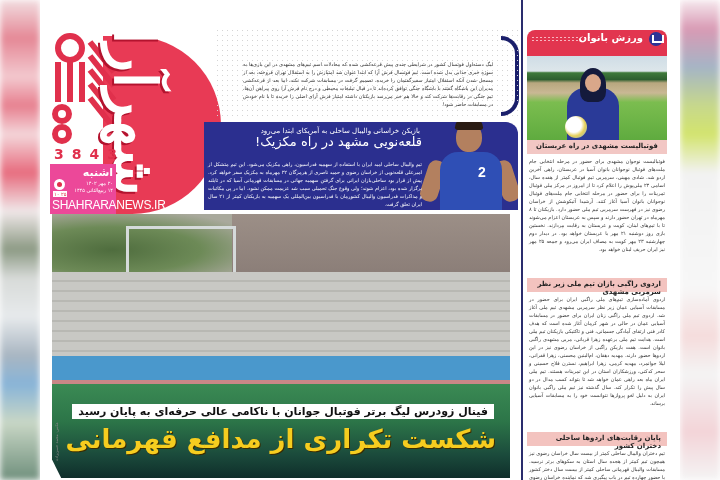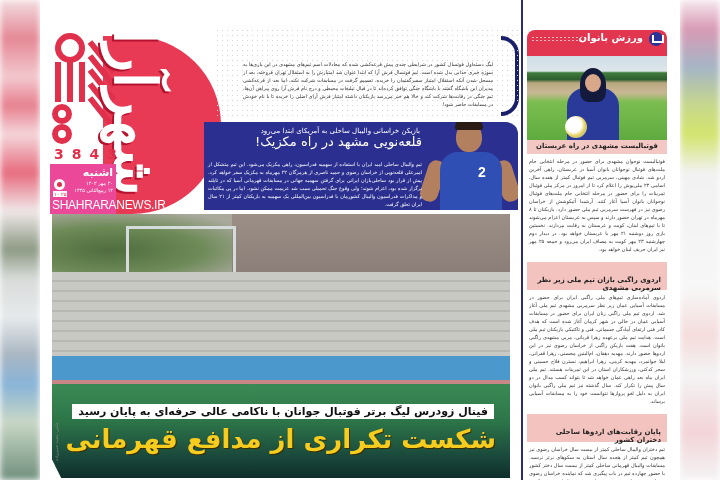--- a/index.html
+++ b/index.html
@@ -83,21 +83,21 @@
   .side-header-label { position: absolute; right: 24px; top: 2px; color: #fff; font-size: 10px; font-weight: bold; }
   .side-header-icon { position: absolute; right: 4px; top: 2px; width: 14px; height: 14px; border-radius: 50%; background: #2c3396; }
   .side-header-icon::after { content: ""; position: absolute; left: 3px; top: 3px; width: 8px; height: 6px; border: 2px solid #fff; border-top: none; }
   .side-photo { position: relative; height: 84px; overflow: hidden; background: linear-gradient(#cfdde6 0%, #dde6ea 18%, #3f7a3a 20%, #2e5f2f 28%, #b8a77f 32%, #c9b894 44%, #7bbd4f 55%, #5fab3f 100%); }
   .woman-body { position: absolute; left: 40px; top: 32px; width: 52px; height: 60px; border-radius: 18px 18px 0 0; background: #2a3a98; }
   .woman-hijab { position: absolute; left: 53px; top: 12px; width: 26px; height: 34px; border-radius: 50% 50% 30% 30%; background: #141a3c; }
   .woman-face { position: absolute; left: 58px; top: 18px; width: 16px; height: 18px; border-radius: 50%; background: #d9a78a; }
   .woman-ball { position: absolute; left: 38px; top: 60px; width: 22px; height: 22px; border-radius: 50%; background: radial-gradient(circle at 40% 40%, #fff 0 40%, #e6d05a 60%, #7aa9e4 100%); }
   .side-caption { height: 14px; background: #f2c7c4; font-size: 7px; font-weight: bold; color: #222; text-align: center; padding: 2px 6px; }
   .side-text { font-size: 5px; line-height: 8px; color: #333; text-align: justify; padding: 3px 2px; }
-  .section-head { height: 14px; background: #f3c3bf; font-size: 7px; font-weight: bold; color: #222; text-align: right; padding: 14px 6px; margin-top: 6px; }
+  .section-head { height: 14px; background: #f3c3bf; font-size: 7px; font-weight: bold; color: #222; text-align: right; padding: 2px 6px; margin-top: 22px; }
 </style>
 </head>
 <body>
 
 <div class="edge-left"></div>
 <div class="edge-right"></div>
 
 <div class="page">
 
   <div class="masthead">

